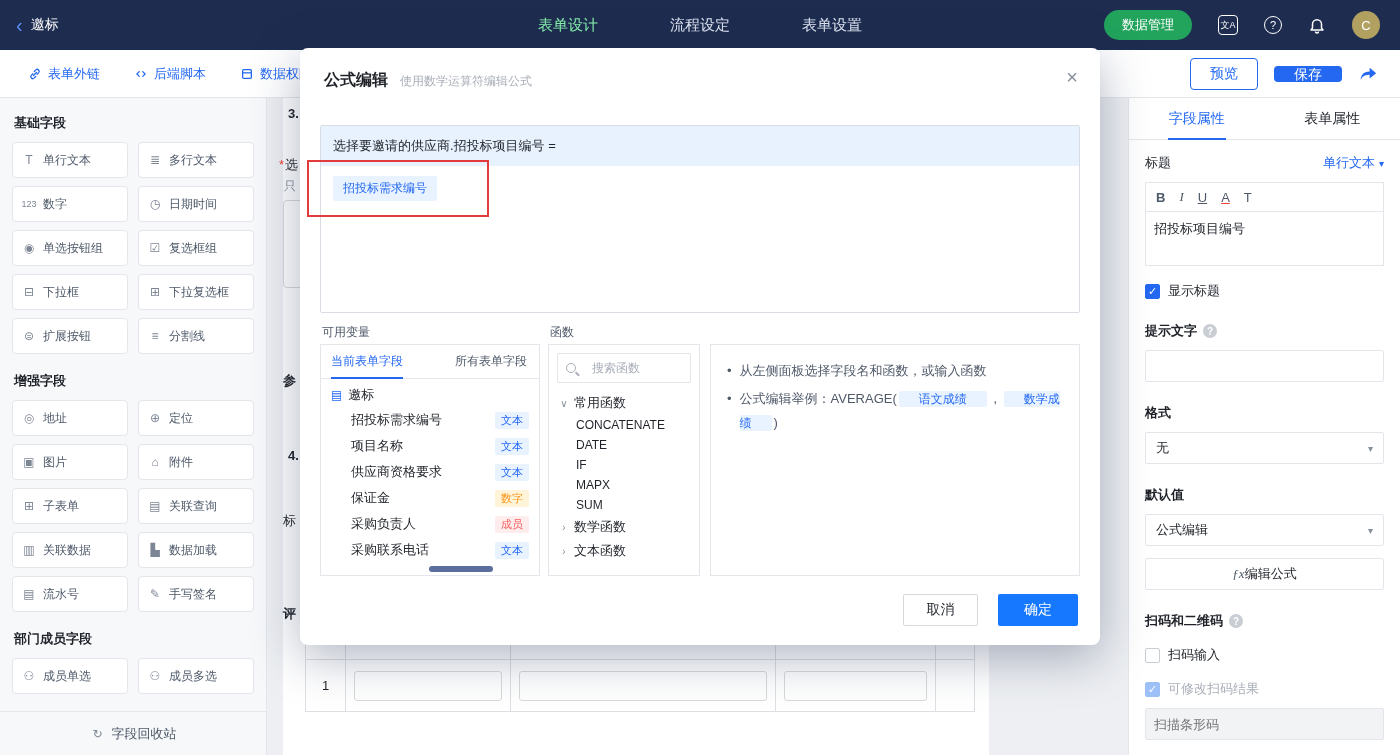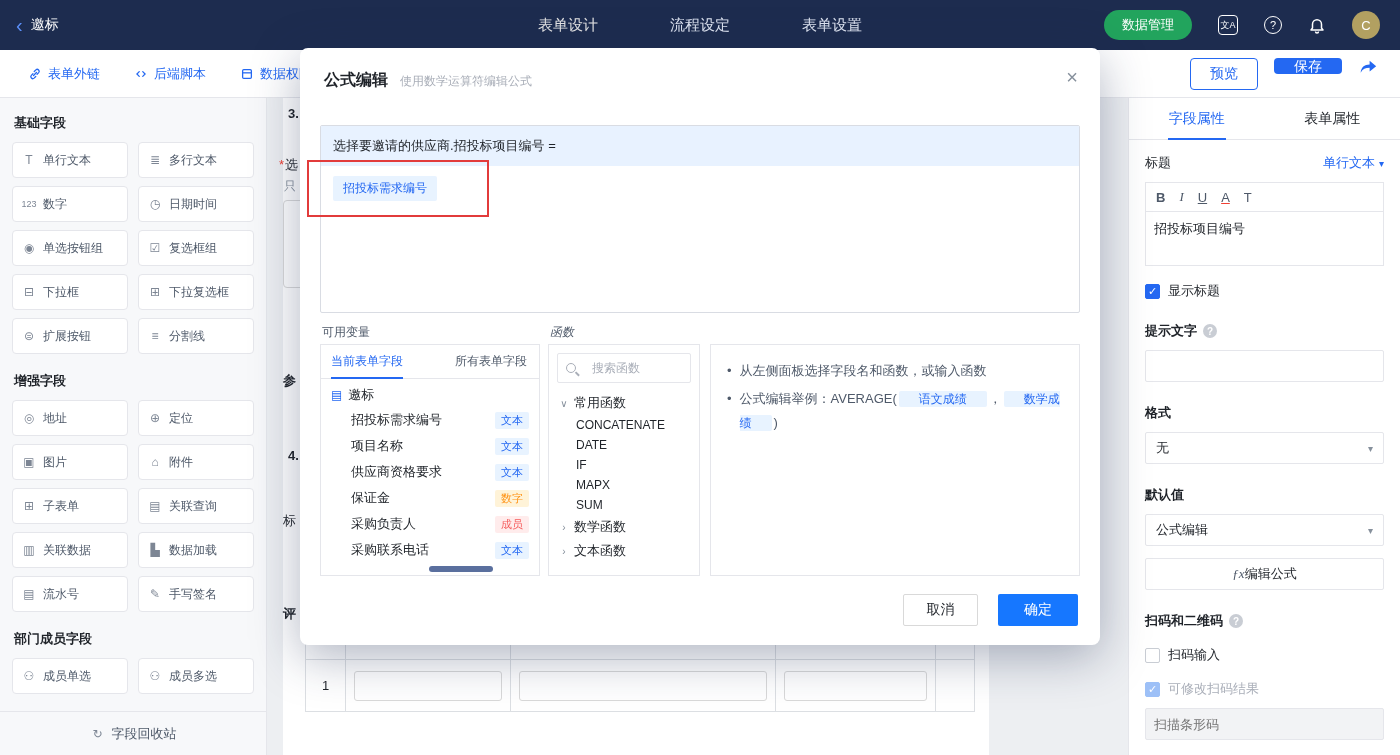--- a/index.html
+++ b/index.html
@@ -6,37 +6,37 @@
   html,body { width:1400px; height:755px; overflow:hidden;
     font-family:"Liberation Sans","DejaVu Sans",sans-serif; background:#edeff2; position:relative; }
 
   
   .topbar { position:absolute; top:0; left:0; right:0; height:50px; background:#1d2c4f;
     display:flex; align-items:center; color:#fff; z-index:5; }
   .back { display:flex; align-items:center; gap:8px; padding-left:16px; width:250px; font-size:14px; }
   .back-chevron { color:#5b8ff9; font-size:20px; line-height:1; cursor:pointer; }
   .nav-tabs { position:absolute; left:50%; transform:translateX(-50%); display:flex; gap:72px; font-size:15px; }
   .nav-tab { color:#dfe5f2; cursor:pointer; }
-  .nav-tab.active { color:#e5e5e5; }
+  .nav-tab.active { color:#86efac; }
   .topbar-right { margin-left:auto; display:flex; align-items:center; gap:26px; padding-right:20px; }
   .btn-green { background:#22a45d; border-radius:15px; height:30px; padding:0 18px; font-size:13px;
     color:#fff; display:flex; align-items:center; border:none; cursor:pointer; }
   .icon-lang { width:20px; height:20px; border:1.5px solid #fff; border-radius:4px; font-size:9px;
     display:flex; align-items:center; justify-content:center; cursor:pointer; }
   .icon-help-top { width:18px; height:18px; border:1.5px solid #fff; border-radius:50%; font-size:11px;
     display:flex; align-items:center; justify-content:center; cursor:pointer; }
   .avatar { width:28px; height:28px; border-radius:50%; background:#b2a061; display:flex;
     align-items:center; justify-content:center; font-size:13px; cursor:pointer; }
 
   
   .toolbar { position:absolute; top:50px; left:0; right:0; height:48px; background:#fff;
     border-bottom:1px solid #e5e6eb; display:flex; align-items:center; z-index:1; }
   .tool-links { display:flex; gap:34px; padding-left:28px; }
   .tool-link { color:#2468f2; font-size:13px; display:flex; gap:6px; align-items:center; cursor:pointer; }
-  .toolbar-right { margin-left:auto; display:flex; gap:16px; align-items:flex-start; padding-right:22px; }
+  .toolbar-right { margin-left:auto; display:flex; gap:16px; align-items:center; padding-right:22px; }
   .btn-preview { width:68px; height:32px; border:1px solid #2468f2; color:#2468f2; border-radius:4px;
     background:#fff; font-size:14px; cursor:pointer; }
   .btn-save { width:68px; height:16px; background:#2468f2; color:#fff; border-radius:4px; border:none;
     font-size:14px; cursor:pointer; }
 
   
   .sidebar { position:absolute; top:98px; left:0; width:267px; bottom:0; background:#f7f8fa;
     border-right:1px solid #e5e6eb; padding:16px 12px 0; overflow:hidden; }
   .side-section-title { font-size:13px; font-weight:bold; color:#1f2329; margin:0 0 10px 2px; }
   .side-section { margin-bottom:18px; }
@@ -119,21 +119,21 @@
     border-radius:2px; overflow:hidden; background:#fff; }
   .formula-lhs { height:40px; background:#e8f2ff; display:flex; align-items:center; padding:0 12px;
     font-size:13px; color:#1f2329; }
   .formula-body { padding:10px 12px; cursor:text; }
   .chip { display:inline-block; background:#e8f3ff; color:#2468f2; font-size:12px; padding:4px 10px;
     border-radius:2px; cursor:pointer; }
   .red-annot { position:absolute; left:7px; top:112px; width:182px; height:57px; border:2px solid #e23b3b;
     pointer-events:none; z-index:2; }
   .panel-label { position:absolute; font-size:12px; color:#4e5969; }
   .vars-label { left:22px; top:276px; }
-  .funcs-label { left:250px; top:276px;font-style:italic; }
+  .funcs-label { left:250px; top:276px; }
   .vars-panel { position:absolute; left:20px; top:296px; width:220px; height:232px;
     border:1px solid #e5e6eb; overflow:hidden; }
   .vars-tabs { height:34px; display:flex; border-bottom:1px solid #e5e6eb; font-size:12px;gap:32px; }
   .vars-tab { padding:0 10px; display:flex; align-items:center; color:#4e5969; position:relative; cursor:pointer; }
   .vars-tab.active { color:#2468f2; }
   .vars-tab.active::after { content:""; position:absolute; left:10px; right:10px; bottom:-1px; height:2px;
     background:#2468f2; }
   .var-form-row { display:flex; align-items:center; gap:6px; padding:7px 10px 3px; font-size:13px; color:#1f2329; }
   .doc-icon { color:#2468f2; font-size:12px; }
   .var-row { display:flex; align-items:center; justify-content:space-between; padding:4px 10px 4px 30px;

